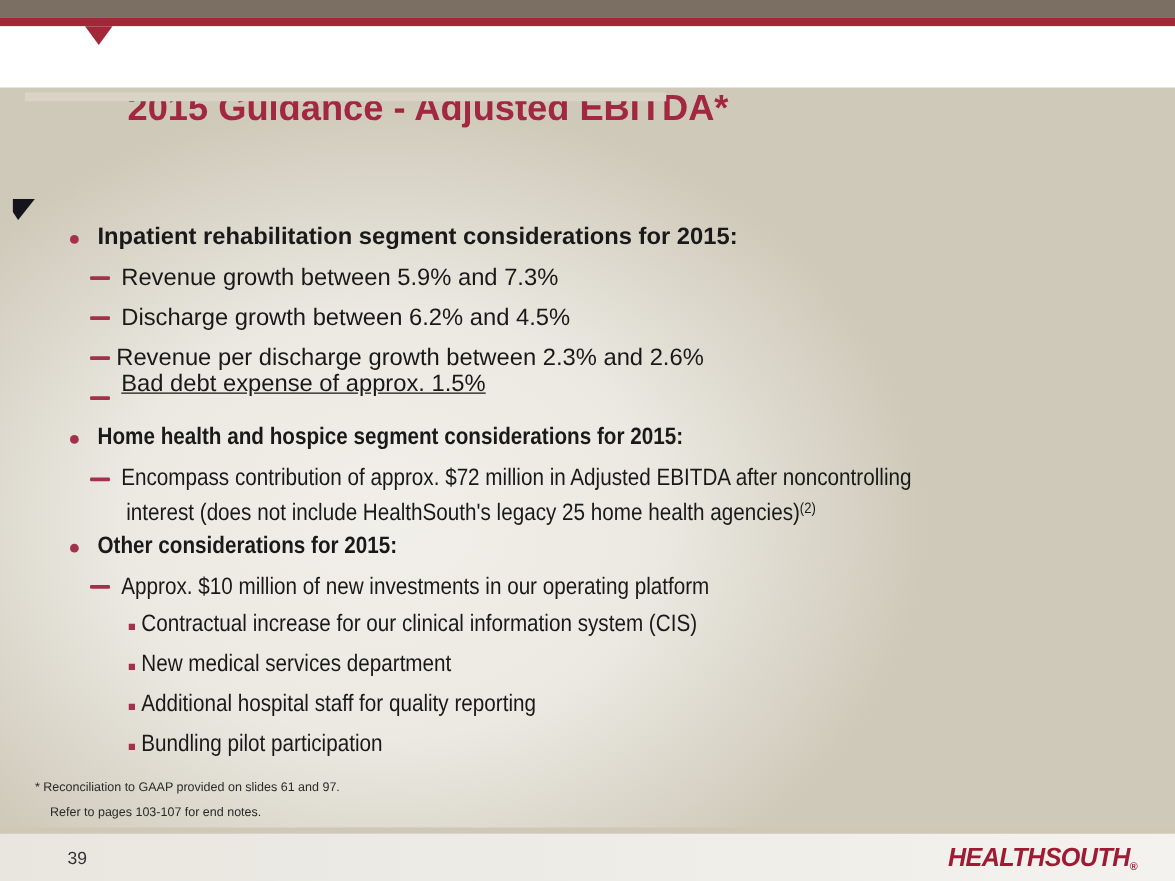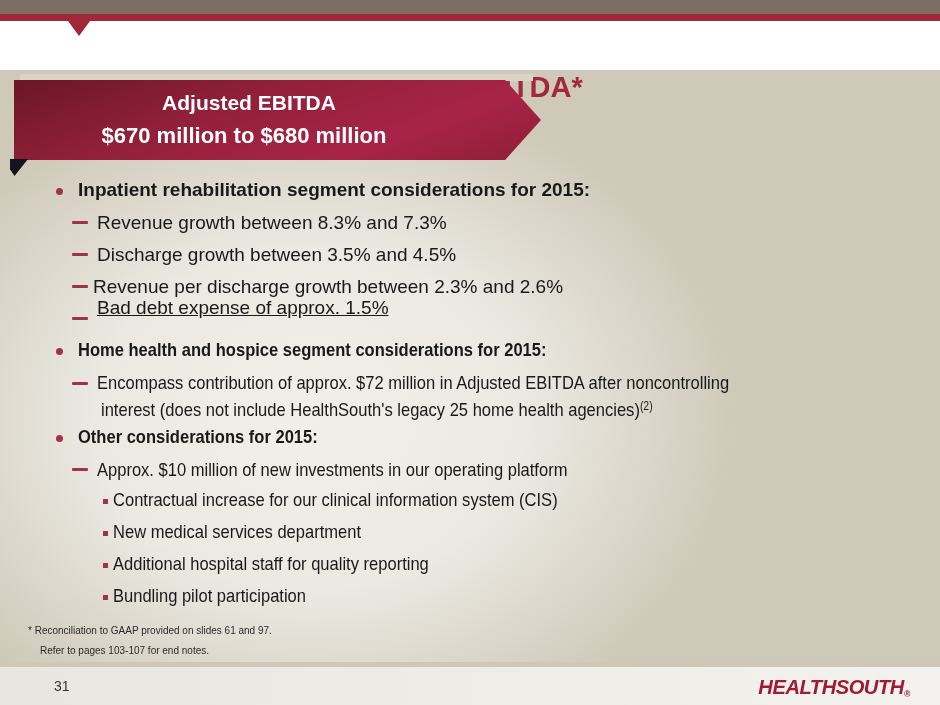--- a/index.html
+++ b/index.html
@@ -69,34 +69,30 @@
 <div class="slide">
 
   <div class="bar-brown"></div>
   <div class="bar-red"></div>
   <div class="white-band"></div>
   <div class="notch"></div>
 
   <div class="title">2015 Guidance - Adjusted EBITDA*</div>
 
   <div class="banner-strip"></div>
-  <div class="banner">
-    <div class="banner-line1">Adjusted EBITDA</div>
-    <div class="banner-line2">$670 million to $680 million</div>
-  </div>
   <div class="fold"></div>
 
   <div class="marker dot" style="left:56px; top:188px;"></div>
   <div class="txt l1" style="left:78px; top:178px;">Inpatient rehabilitation segment considerations for 2015:</div>
 
   <div class="marker dash" style="left:72px; top:221px;"></div>
-  <div class="txt" style="left:97px; top:211px;">Revenue growth between 8.3% and 7.3%</div>
+  <div class="txt" style="left:97px; top:211px;">Revenue growth between 5.9% and 7.3%</div>
 
   <div class="marker dash" style="left:72px; top:253px;"></div>
-  <div class="txt" style="left:97px; top:243px;">Discharge growth between 3.5% and 4.5%</div>
+  <div class="txt" style="left:97px; top:243px;">Discharge growth between 6.2% and 4.5%</div>
 
   <div class="marker dash" style="left:72px; top:285px;"></div>
   <div class="txt" style="left:93px; top:275px;">Revenue per discharge growth between 2.3% and 2.6%</div>
 
   <div class="marker dash" style="left:72px; top:317px;"></div>
   <div class="txt" style="left:97px; top:296px;text-decoration:underline;">Bad debt expense of approx. 1.5%</div>
 
   <div class="marker dot" style="left:56px; top:348px;"></div>
   <div class="txt l1 cond" style="left:78px; top:338px;">Home health and hospice segment considerations for 2015:</div>
 
@@ -123,19 +119,19 @@
 
   <div class="marker sq" style="left:103px; top:595px;"></div>
   <div class="txt cond" style="left:113px; top:584px;">Bundling pilot participation</div>
 
   <div class="footnote" style="left:28px; top:625px;">* Reconciliation to GAAP provided on slides 61 and 97.</div>
   <div class="footnote" style="left:40px; top:645px;">Refer to pages 103-107 for end notes.</div>
 
   <div class="footer-line"></div>
   <div class="footer-band"></div>
 
-  <div class="page-num">31</div>
+  <div class="page-num">39</div>
 
   <div class="logo">
     <span>HEALTHSOUTH</span><span class="reg">®</span>
   </div>
 
 </div>
 
 </body></html>

